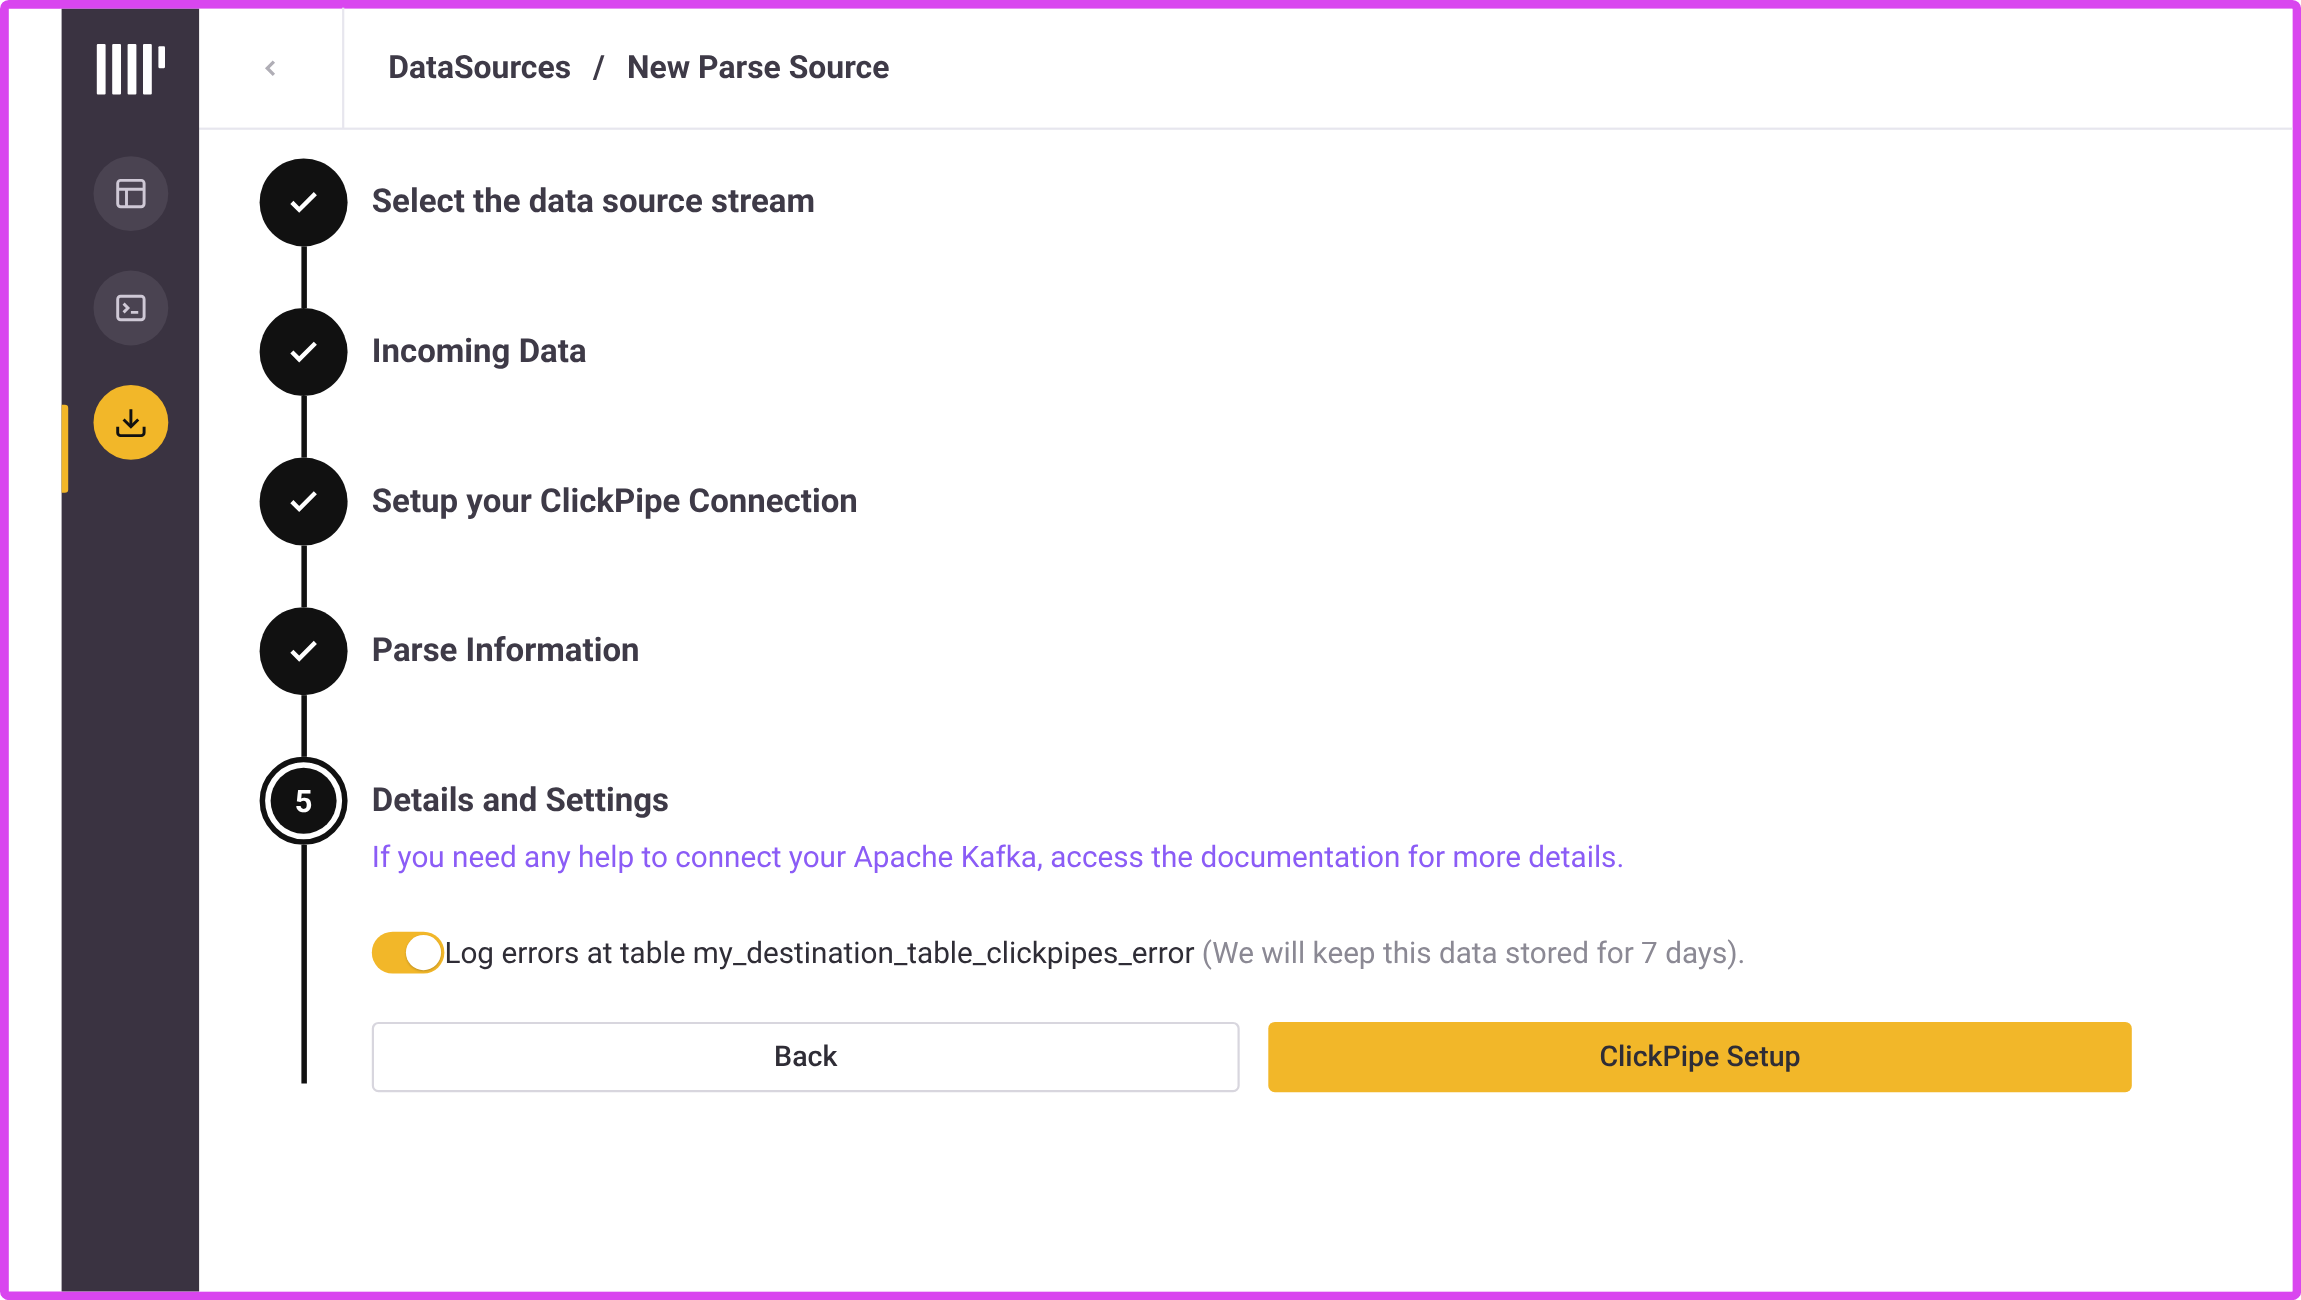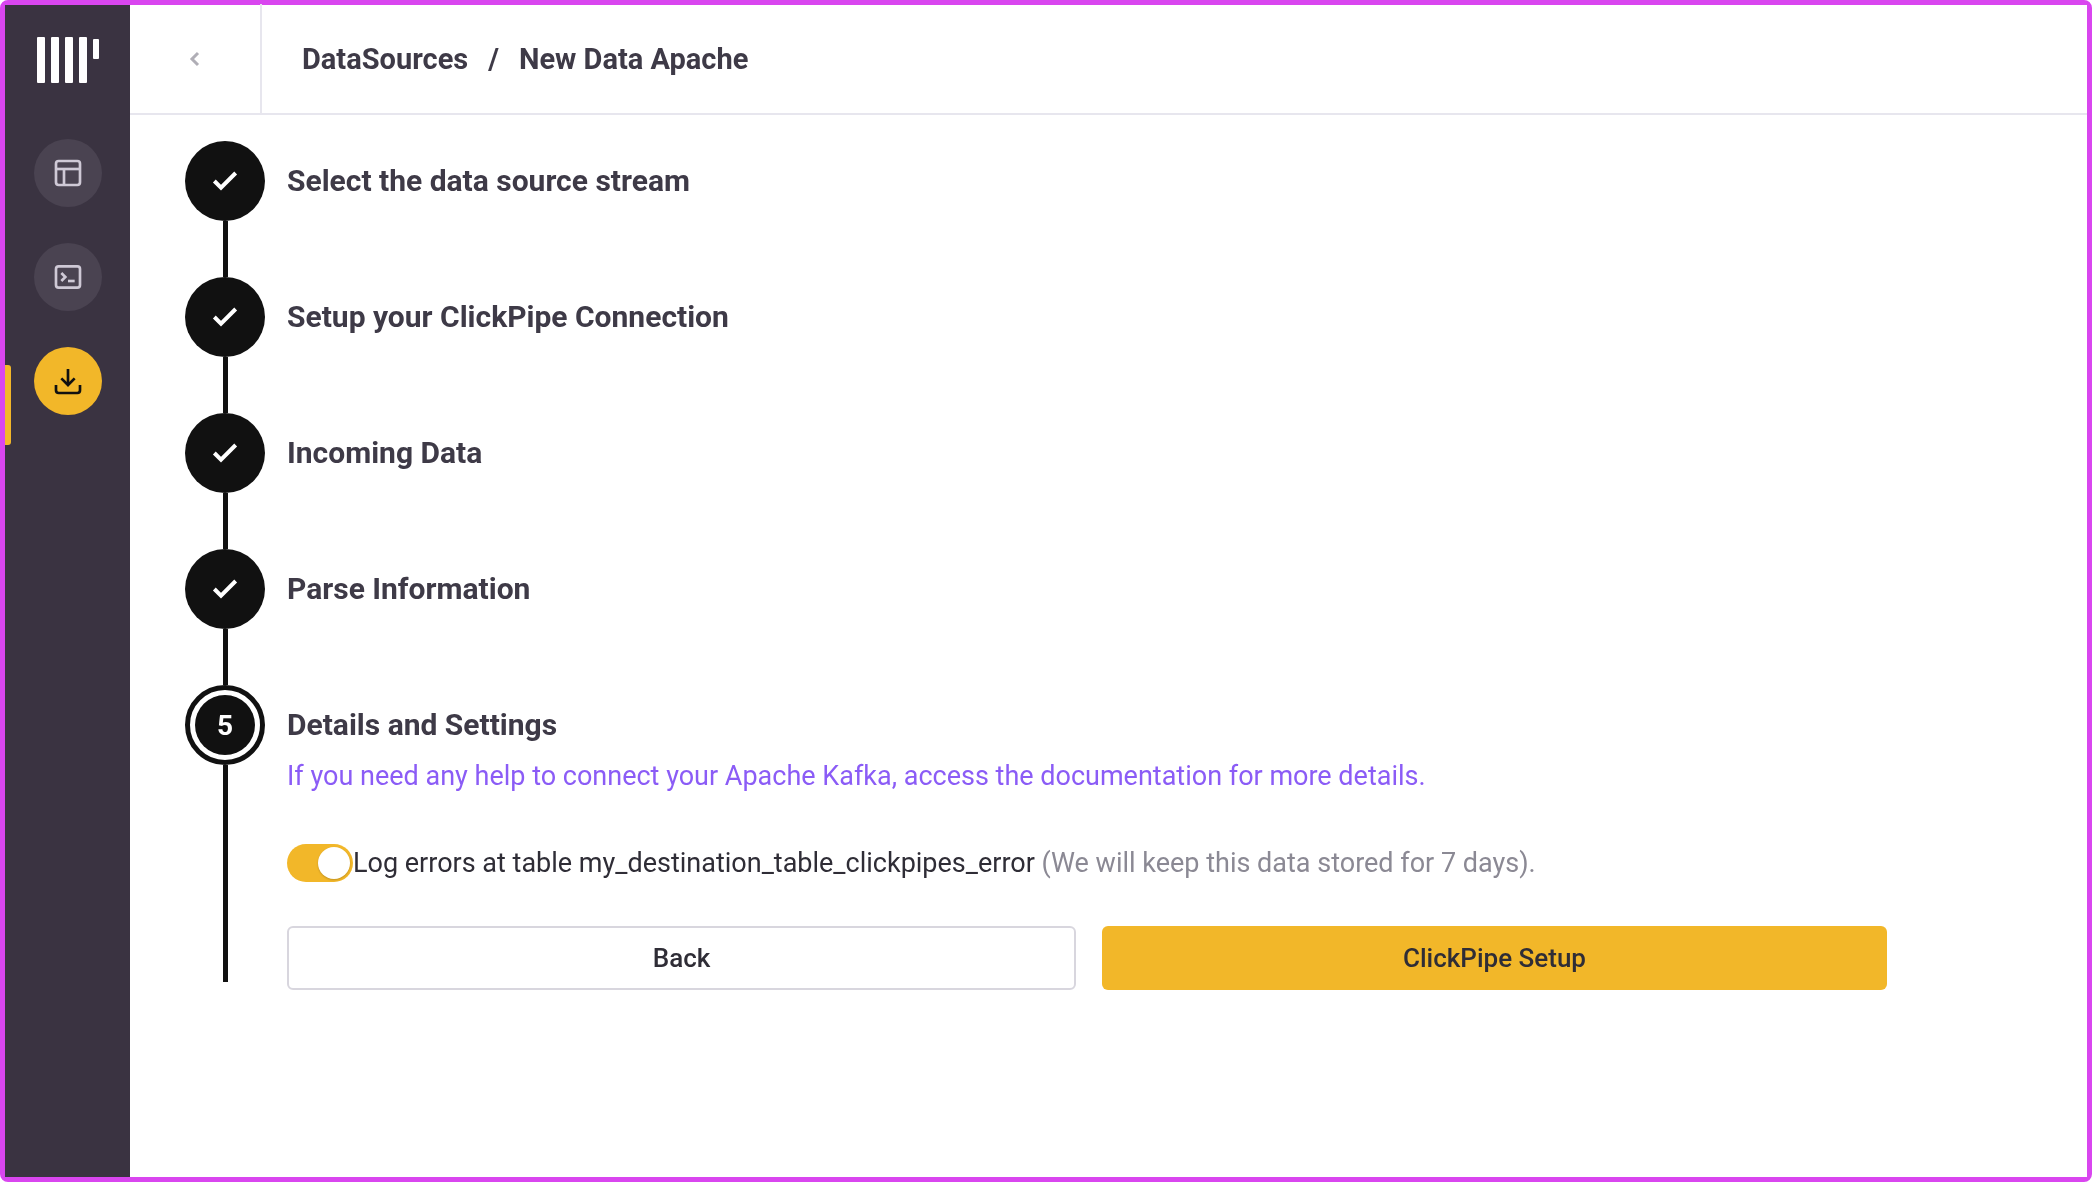--- a/index.html
+++ b/index.html
@@ -8,22 +8,23 @@
   background: #fff;
   color: #333;
   width: 2092px;
   height: 1182px;
   overflow: hidden;
 }
 .app {
   display: flex;
   width: 100%;
   height: 100%;
-  border: 5px solid #d946ef;
+  border: 8px solid #d946ef;
   border-radius: 8px;
+  padding-left: 48px;
 }
 
 .sidebar {
   width: 125px;
   background: #3a3341;
   display: flex;
   flex-direction: column;
   align-items: center;
   padding-top: 28px;
   gap: 36px;
@@ -280,21 +281,21 @@
   <div class="main">
     <div class="header" style="padding:0;">
       <div class="back-btn">
         <svg width="24" height="24" viewBox="0 0 24 24" fill="none" stroke="currentColor" stroke-width="3">
           <polyline points="15 18 9 12 15 6"></polyline>
         </svg>
       </div>
       <div class="breadcrumb">
         <span>DataSources</span>
         <span class="sep">/</span>
-        <span>New Data Apache</span>
+        <span>New Parse Source</span>
       </div>
     </div>
 
     <div class="content">
       <div class="steps">
 
         <div class="step-row">
           <div class="step-col">
             <div class="step-circle">
               <svg class="check-svg" viewBox="0 0 24 24" fill="none" stroke="#fff" stroke-width="3">
@@ -308,33 +309,33 @@
 
         <div class="step-row">
           <div class="step-col">
             <div class="step-circle">
               <svg class="check-svg" viewBox="0 0 24 24" fill="none" stroke="#fff" stroke-width="3">
                   <polyline points="20 6 9 17 4 12"></polyline>
                 </svg>
             </div>
             <div class="connector conn-short"></div>
           </div>
-          <div class="step-title">Setup your ClickPipe Connection</div>
+          <div class="step-title">Incoming Data</div>
         </div>
 
         <div class="step-row">
           <div class="step-col">
             <div class="step-circle">
               <svg class="check-svg" viewBox="0 0 24 24" fill="none" stroke="#fff" stroke-width="3">
                   <polyline points="20 6 9 17 4 12"></polyline>
                 </svg>
             </div>
             <div class="connector conn-short"></div>
           </div>
-          <div class="step-title">Incoming Data</div>
+          <div class="step-title">Setup your ClickPipe Connection</div>
         </div>
 
         <div class="step-row">
           <div class="step-col">
             <div class="step-circle">
               <svg class="check-svg" viewBox="0 0 24 24" fill="none" stroke="#fff" stroke-width="3">
                   <polyline points="20 6 9 17 4 12"></polyline>
                 </svg>
             </div>
             <div class="connector conn-short"></div>

